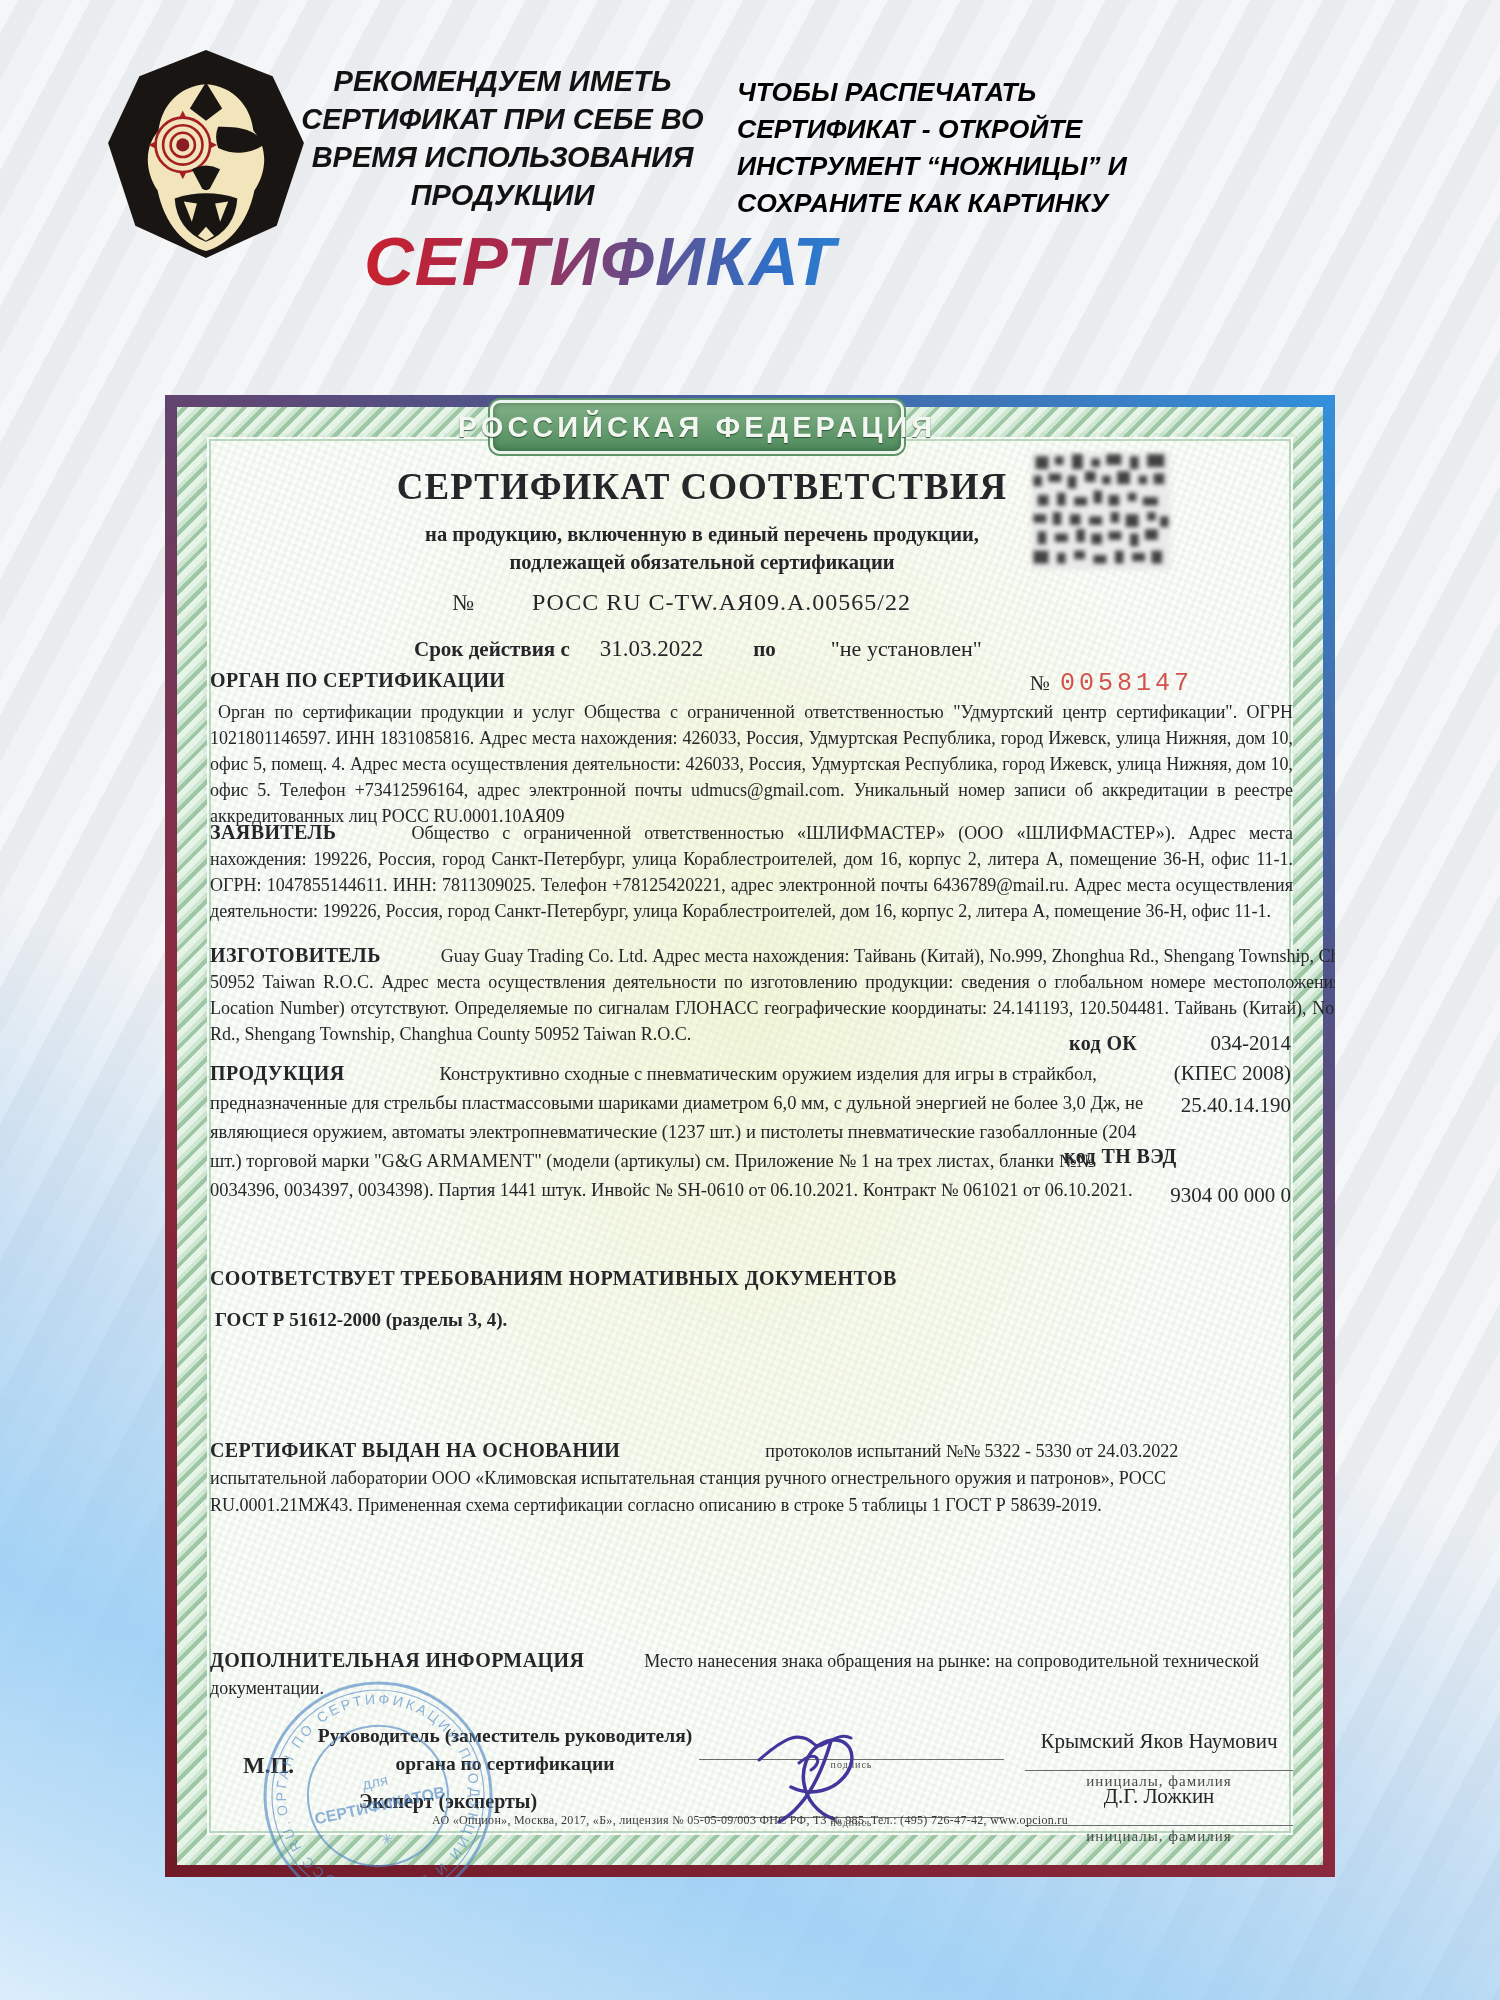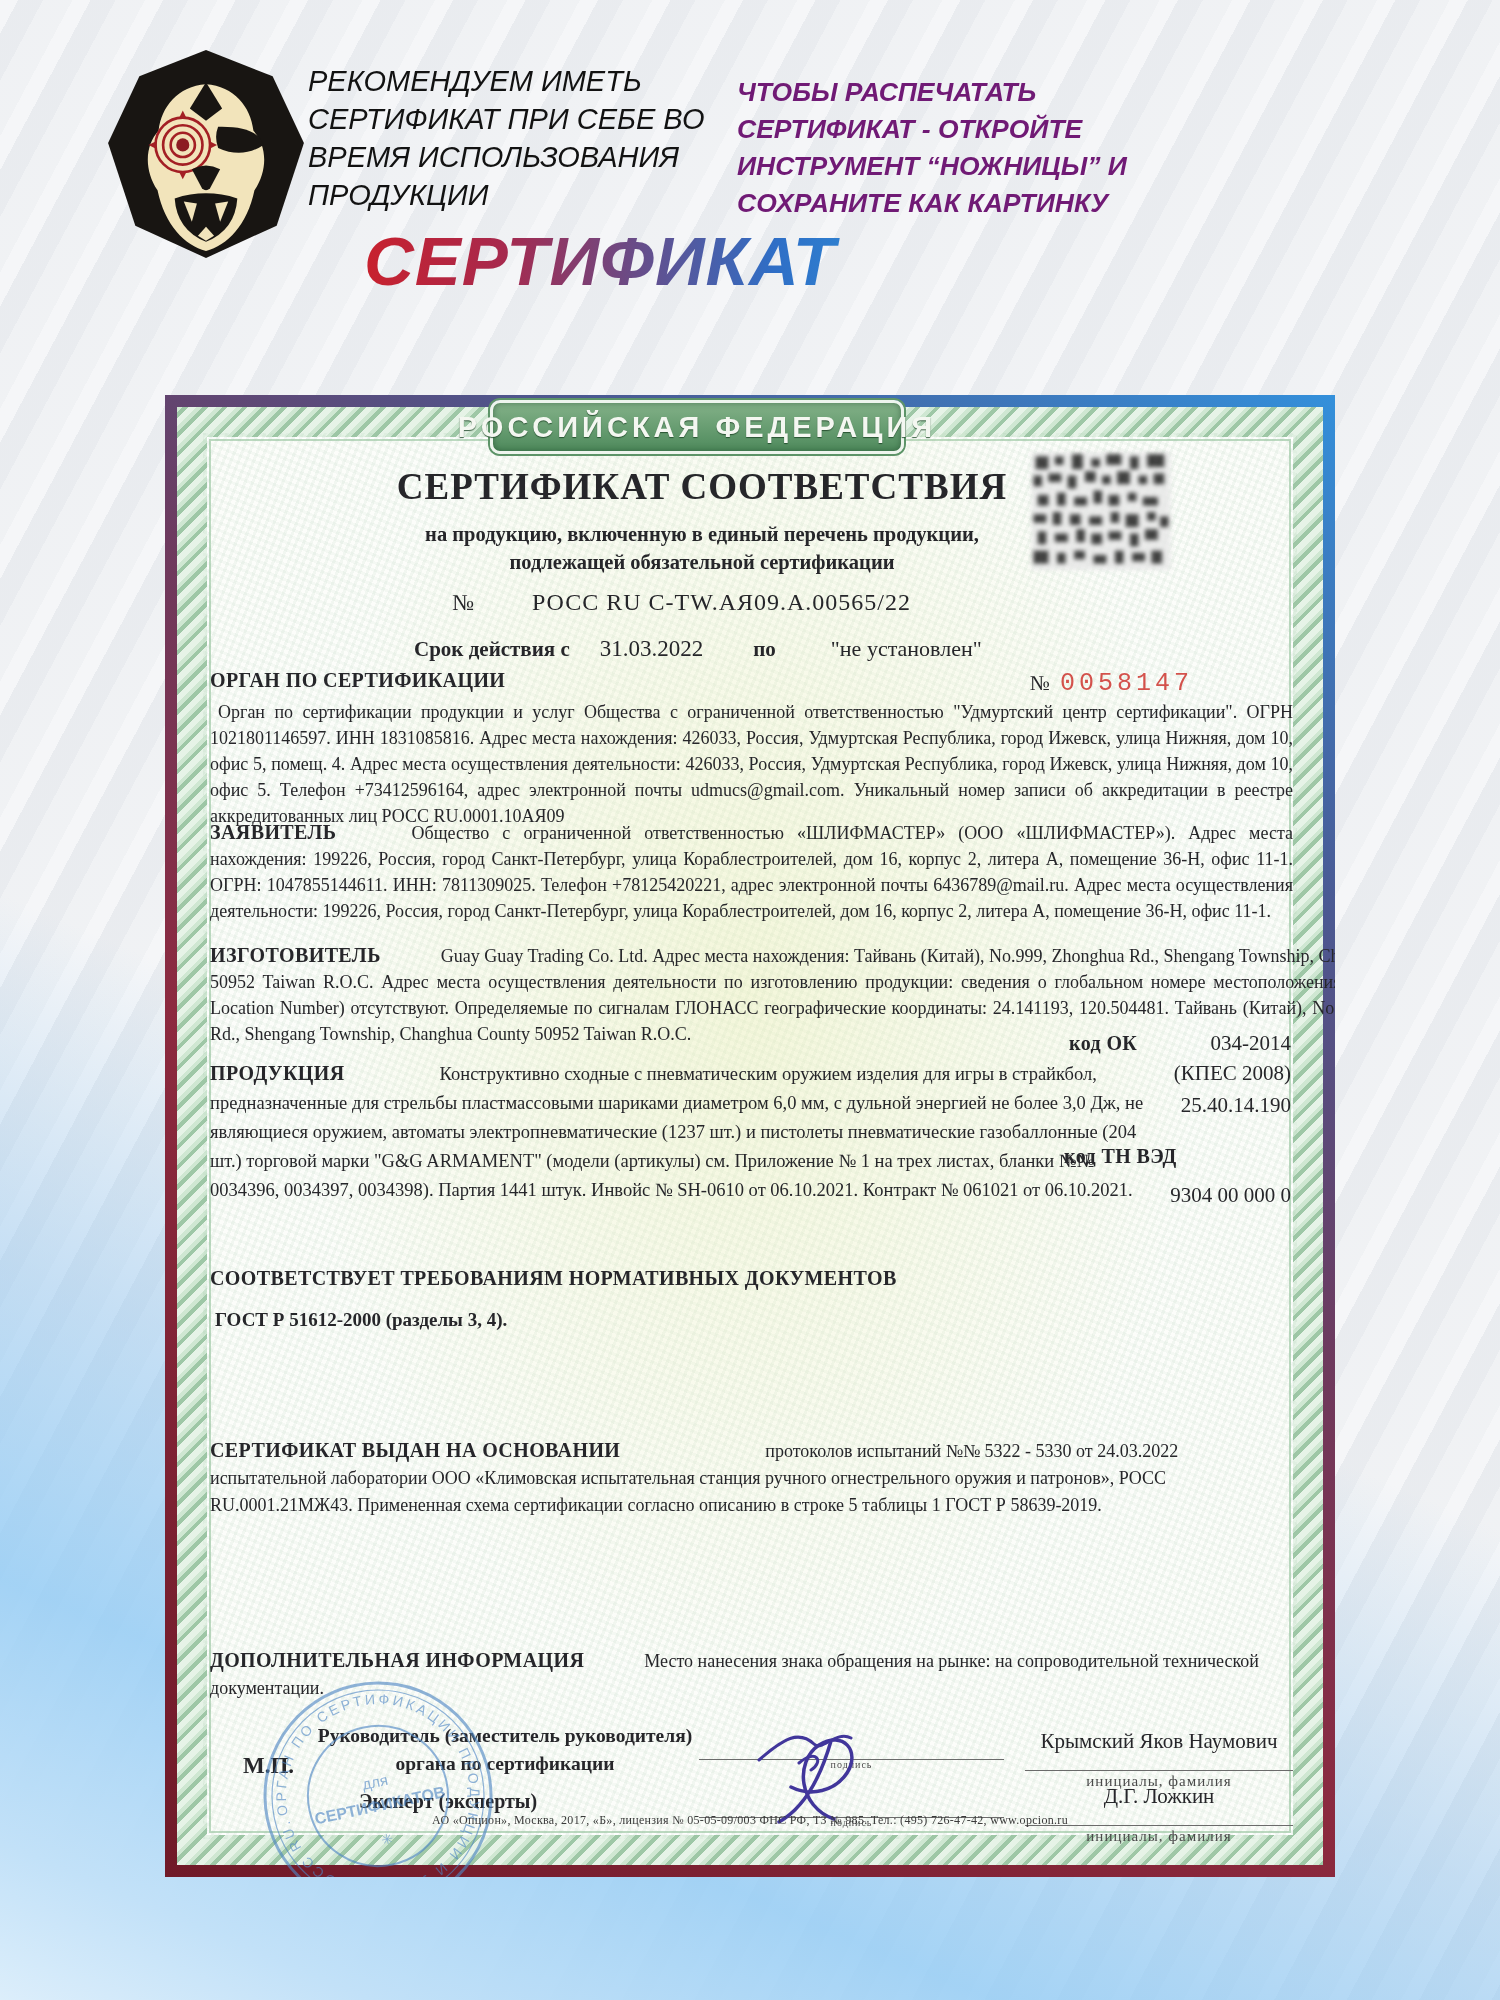--- a/index.html
+++ b/index.html
@@ -5,24 +5,24 @@
   html,body{margin:0;padding:0;}
   body{width:1500px;height:2000px;position:relative;overflow:hidden;
        font-family:"Liberation Sans",sans-serif;background:#eef0f3;}
   .bg-brush{position:absolute;inset:0;z-index:0;opacity:.55;pointer-events:none;background:
     repeating-linear-gradient(118deg, rgba(255,255,255,.75) 0 16px, rgba(219,223,228,.45) 16px 38px, rgba(255,255,255,.2) 38px 64px);}
   .bg-blue{position:absolute;inset:0;z-index:0;pointer-events:none;background:
     linear-gradient(203deg, rgba(140,195,240,0) 58%, rgba(140,195,240,.45) 72%, rgba(150,205,245,.85) 84%, #c2e1f8 94%, #dceefb 100%);}
 
   
   .logo{position:absolute;left:100px;top:48px;width:212px;height:212px;z-index:2;}
-  .advice-left{position:absolute;left:300px;top:62px;width:405px;z-index:2;text-align:left;
-    font-weight:normal;font-style:italic;font-size:29px;line-height:38px;color:#121212;white-space:pre-line;margin-left:8px;}
+  .advice-left{position:absolute;left:300px;top:62px;width:405px;z-index:2;text-align:center;
+    font-weight:bold;font-style:italic;font-size:29px;line-height:38px;color:#121212;white-space:pre-line;}
   .advice-right{position:absolute;left:737px;top:74px;width:390px;z-index:2;text-align:left;
-    font-weight:bold;font-style:italic;font-size:26.5px;line-height:37px;color:#701a75;white-space:pre-line;}
+    font-weight:bold;font-style:italic;font-size:26.5px;line-height:37px;color:#000000;white-space:pre-line;}
   .big-title{position:absolute;left:330px;top:222px;width:540px;z-index:2;margin:0;text-align:center;
     font-size:69px;font-weight:800;font-style:italic;letter-spacing:1px;
     background:linear-gradient(90deg,#d01f26 0%,#a7294d 32%,#6c4a84 55%,#2f6ec6 82%,#2e86d3 100%);
     -webkit-background-clip:text;background-clip:text;color:transparent;}
 
   
   .cert-outer{position:absolute;left:165px;top:395px;width:1170px;height:1482px;z-index:1;
     box-sizing:border-box;padding:12px;overflow:hidden;
     background:linear-gradient(215deg,#3390db 0%,#4a5a94 22%,#6e3a5e 42%,#8c2a3f 62%,#701a28 100%);}
   .cert-paper{position:relative;width:100%;height:100%;box-sizing:border-box;background:#fcfdfa;

